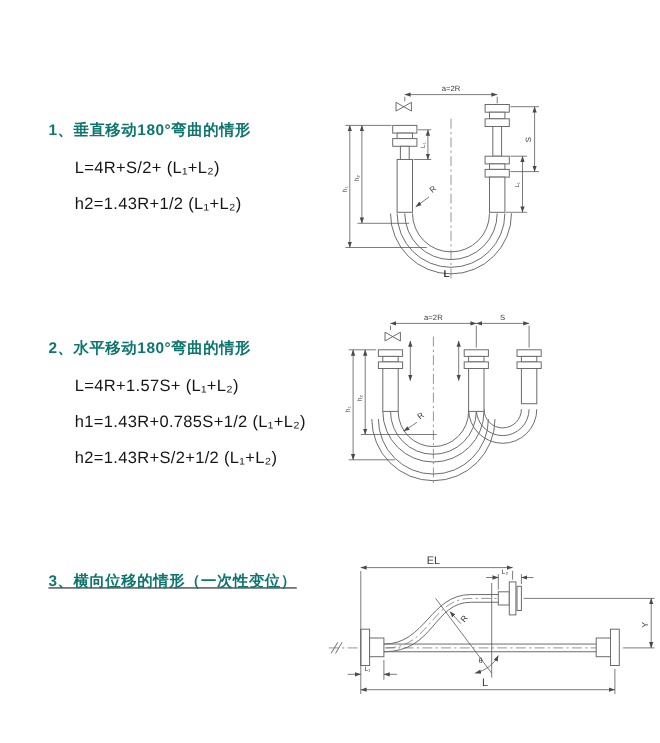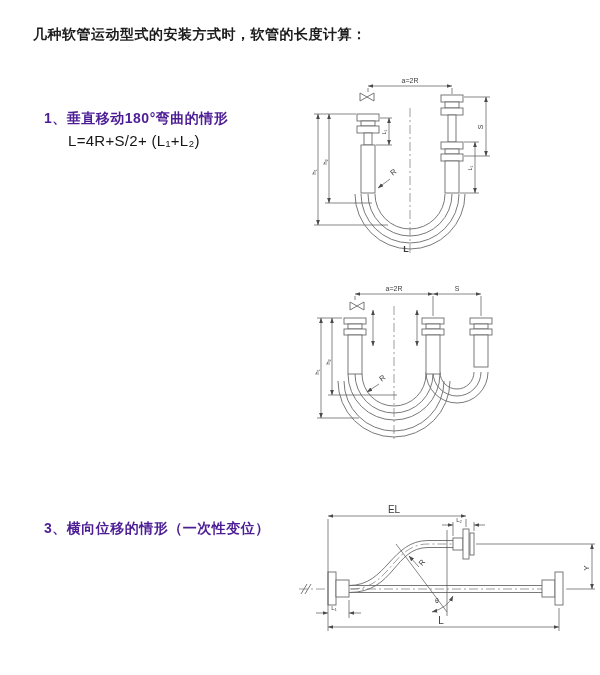--- a/index.html
+++ b/index.html
@@ -5,43 +5,49 @@
   html,body{margin:0;padding:0;background:#fff;}
   #page{
     position:relative;width:600px;height:675px;background:#ffffff;overflow:hidden;
     font-family:"Liberation Sans","DejaVu Sans",sans-serif;color:#1d1d1d;
   }
   .doc-title{
     position:absolute;left:33px;top:26px;font-size:14px;font-weight:bold;
     letter-spacing:.5px;color:#1c1c1c;white-space:nowrap;
   }
   .sec{position:absolute;left:44px;}
-  .sec-heading{font-size:14px;font-weight:bold;color:#4c1d95;white-space:nowrap;letter-spacing:.5px;}
-  .formula{margin:4px 0 0 24px;font-size:15px;letter-spacing:.3px;color:#161616;white-space:nowrap;}
+  .sec-heading{font-size:14px;font-weight:bold;color:#0f766e;white-space:nowrap;letter-spacing:.5px;}
+  .formula{margin:16px 0 0 24px;font-size:15px;letter-spacing:.3px;color:#161616;white-space:nowrap;}
   .diag{position:absolute;}
   .diag text{fill:#3a3a3a;stroke:none;text-anchor:middle;font-family:"Liberation Sans","DejaVu Sans",sans-serif;}
   .ln{stroke:#6a6a6a;stroke-width:.9;fill:none;}
   .dim{stroke:#555;stroke-width:.7;fill:none;}
   .cl{stroke:#777;stroke-width:.7;fill:none;stroke-dasharray:9 3 2 3;}
   .fit{stroke:#6a6a6a;stroke-width:.9;fill:#fff;}
 </style>
 </head>
 <body>
 
 <div id="page">
 
-  <div class="doc-title">几种软管运动型式的安装方式时，软管的长度计算：</div>
 
   <div class="sec" style="top:110px;">
     <div class="sec-heading">1、垂直移动180°弯曲的情形</div>
     <div class="formula">L=4R+S/2+ (L₁+L₂)</div>
+    <div class="formula">h2=1.43R+1/2 (L₁+L₂)</div>
   </div>
 
-
-  <div class="sec" style="top:520px;">
+  <div class="sec" style="top:308px;">
+    <div class="sec-heading">2、水平移动180°弯曲的情形</div>
+    <div class="formula">L=4R+1.57S+ (L₁+L₂)</div>
+    <div class="formula">h1=1.43R+0.785S+1/2 (L₁+L₂)</div>
+    <div class="formula">h2=1.43R+S/2+1/2 (L₁+L₂)</div>
+  </div>
+
+  <div class="sec" style="top:520px;text-decoration:underline;">
     <div class="sec-heading">3、横向位移的情形（一次性变位）</div>
   </div>
 
   <svg class="diag" style="left:310px;top:70px;" width="290" height="195" viewBox="0 0 290 195">
     <defs>
       <marker id="arw1" viewBox="0 0 10 10" refX="9.5" refY="5" markerWidth="8" markerHeight="8" orient="auto-start-reverse">
         <path d="M0,1.5 L10,5 L0,8.5 Z" fill="#4a4a4a"></path>
       </marker>
       <pattern id="braid1" width="3.5" height="3.5" patternUnits="userSpaceOnUse">
         <path d="M0,0 L3.5,3.5 M3.5,0 L0,3.5" stroke="#8a8a8a" stroke-width="0.45" fill="none"></path>

